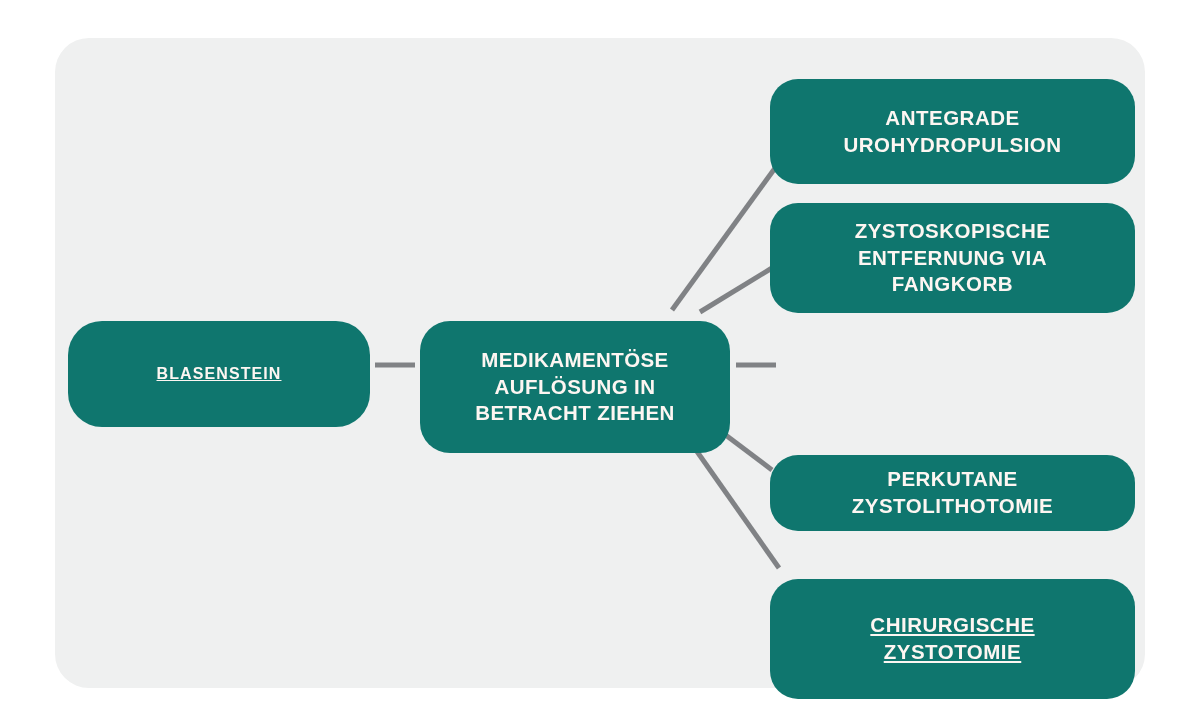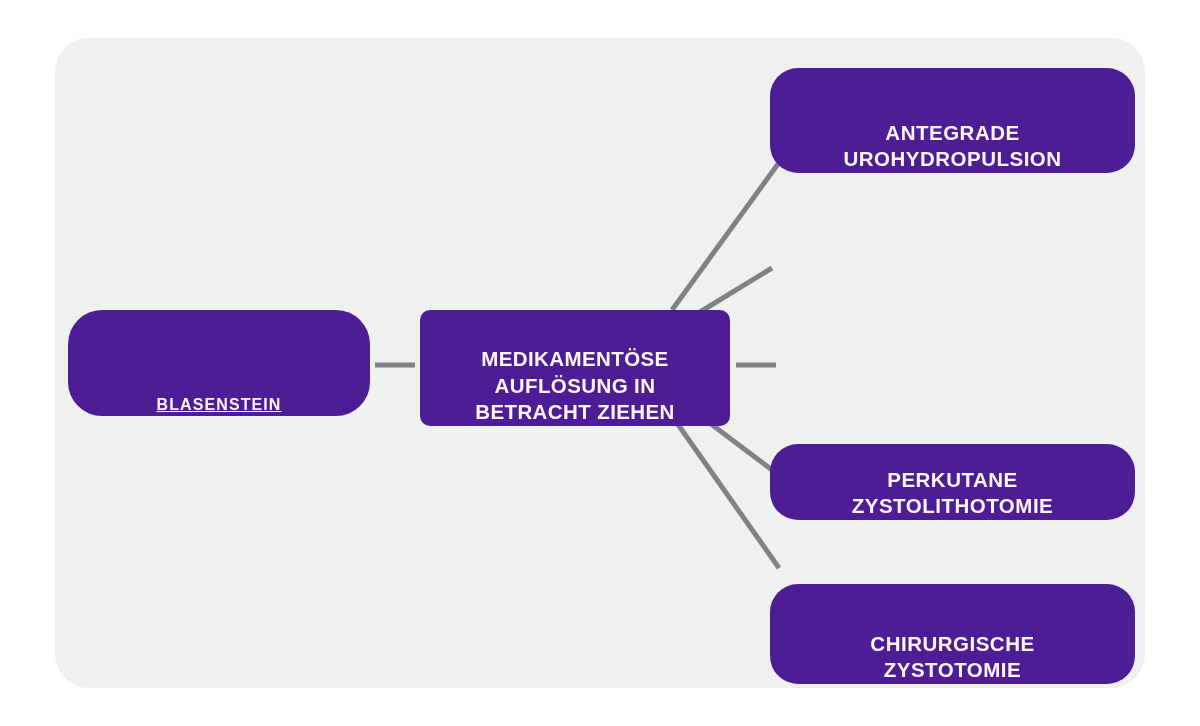--- a/index.html
+++ b/index.html
@@ -32,28 +32,29 @@
   #edges {
     position: absolute;
     left: 0;
     top: 0;
     width: 1200px;
     height: 726px;
     pointer-events: none;
   }
   .node {
     position: absolute;
-    background: #4c1d95;
+    background: #0f766e;
     border-radius: 28px;
     display: flex;
-    align-items: flex-end;
+    align-items: center;
     justify-content: center;
     box-sizing: border-box;
     color: #fdf6f2;
     text-align: center;
+    margin-top: 11px;
   }
   .node .label {
     font-weight: bold;
     letter-spacing: 0.6px;
     line-height: 1.30;
     text-transform: uppercase;
     padding: 0 14px;
     white-space: pre-line;
   }
   
@@ -64,35 +65,35 @@
     height: 106px;
     border-radius: 34px;
   }
   #node-root .label { font-size: 16px; letter-spacing: 1.1px; text-decoration: underline; }
 
   
   #node-center {
     left: 420px;
     top: 310px;
     width: 310px;
-    height: 116px;
-    border-radius: 10px;
+    height: 132px;
+    border-radius: 30px;
   }
   #node-center .label { font-size: 20.5px; letter-spacing: 0.4px; }
 
   
   .option {
     left: 770px;
     width: 365px;
   }
   #node-opt-0 { top: 68px;  height: 105px; }
   #node-opt-1 { top: 192px; height: 110px; }
   #node-opt-2 { top: 318px; height: 100px; }
   #node-opt-3 { top: 444px; height: 76px; }
-  #node-opt-4 { top: 584px; height: 100px; }
+  #node-opt-4 { top: 568px; height: 120px; text-decoration: underline; }
   .option .label { font-size: 20.5px; letter-spacing: 0.5px; }
 </style>
 </head>
 <body>
 
 <div id="canvas">
 
   <div class="panel"></div>
 
   <svg id="edges" viewBox="0 0 1200 726" width="1200" height="726" aria-hidden="true">
@@ -114,20 +115,25 @@
     <span class="label">MEDIKAMENTÖSE
 AUFLÖSUNG IN
 BETRACHT ZIEHEN</span>
   </div>
 
   <div class="node option" id="node-opt-0">
     <span class="label">ANTEGRADE
 UROHYDROPULSION</span>
   </div>
 
+  <div class="node option" id="node-opt-1">
+    <span class="label">ZYSTOSKOPISCHE
+ENTFERNUNG VIA
+FANGKORB</span>
+  </div>
 
 
   <div class="node option" id="node-opt-3">
     <span class="label">PERKUTANE
 ZYSTOLITHOTOMIE</span>
   </div>
 
   <div class="node option" id="node-opt-4">
     <span class="label">CHIRURGISCHE
 ZYSTOTOMIE</span>

